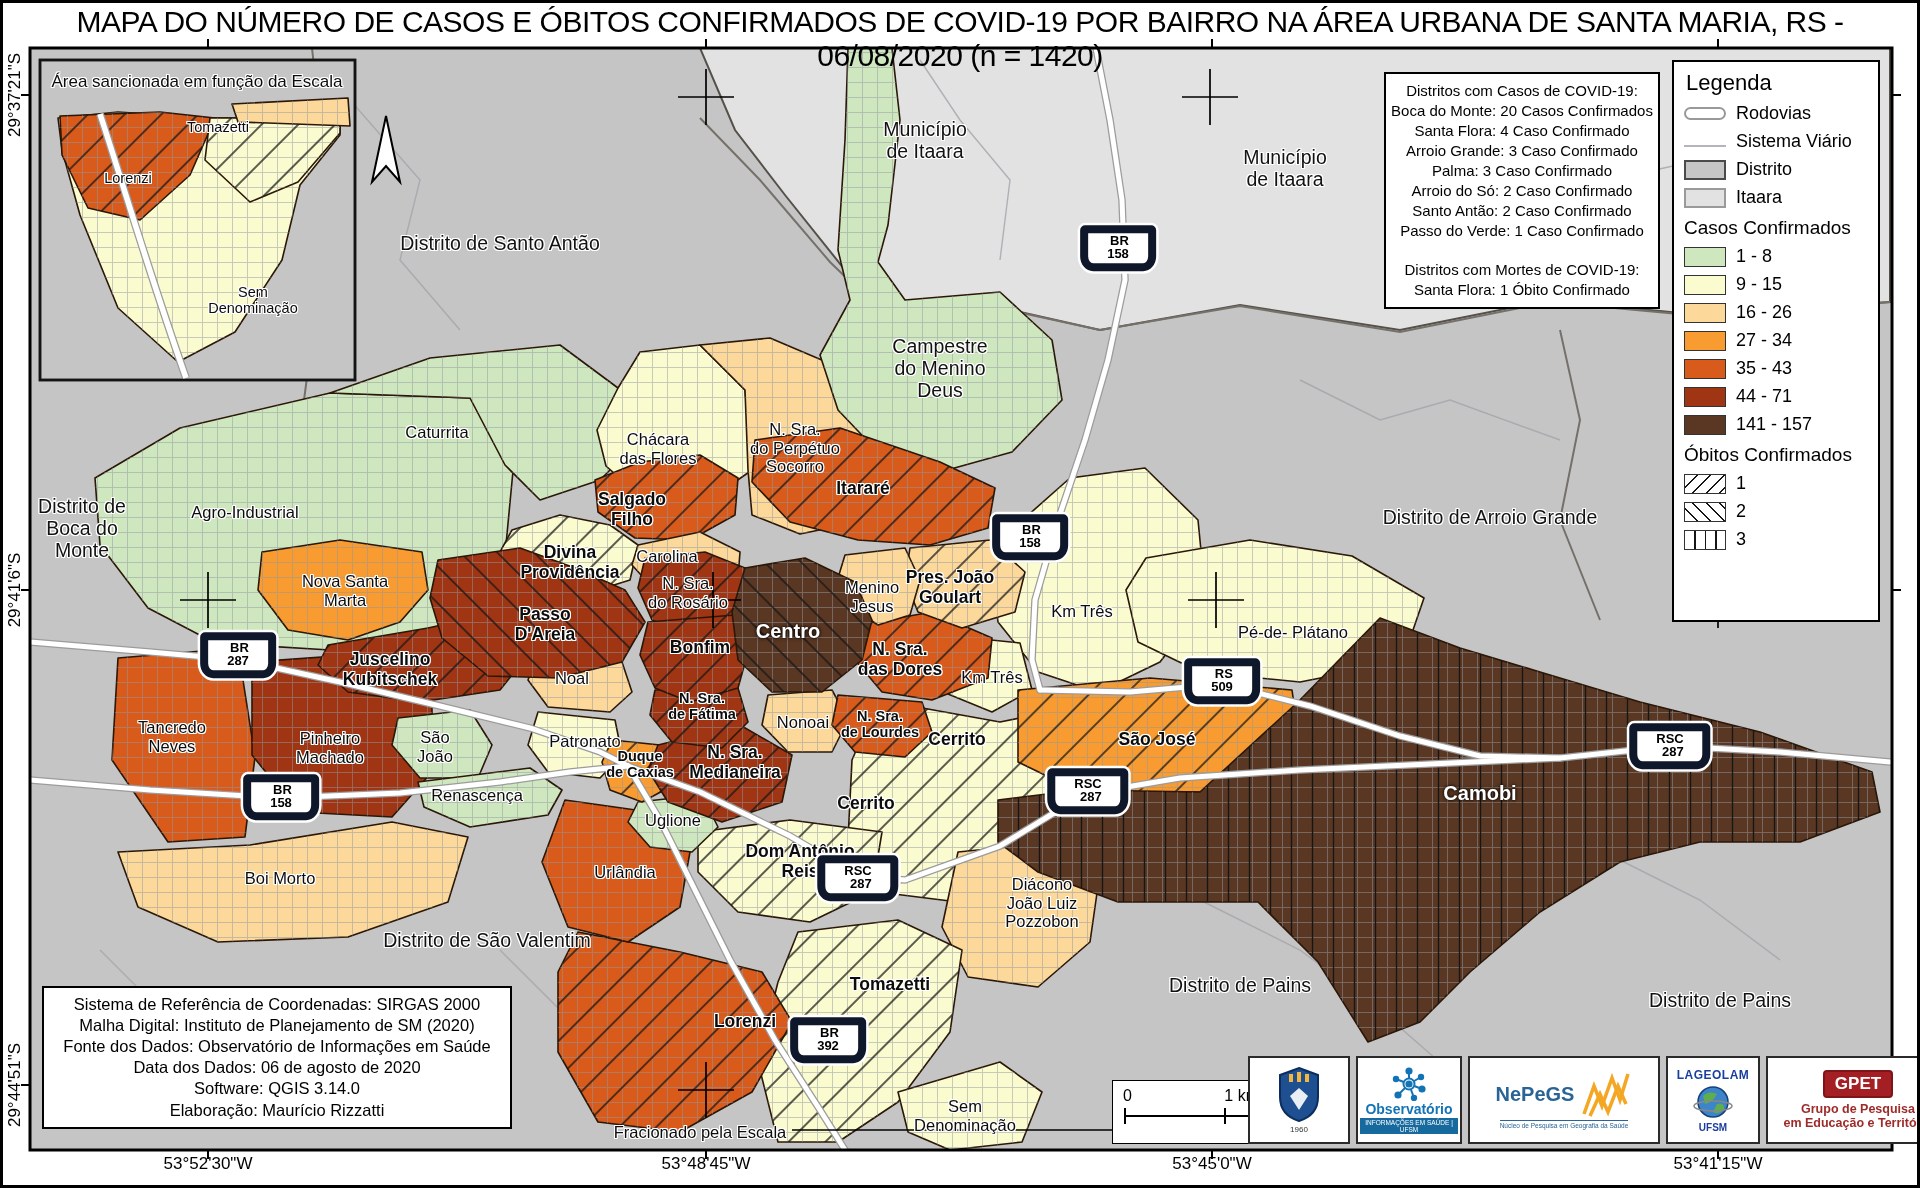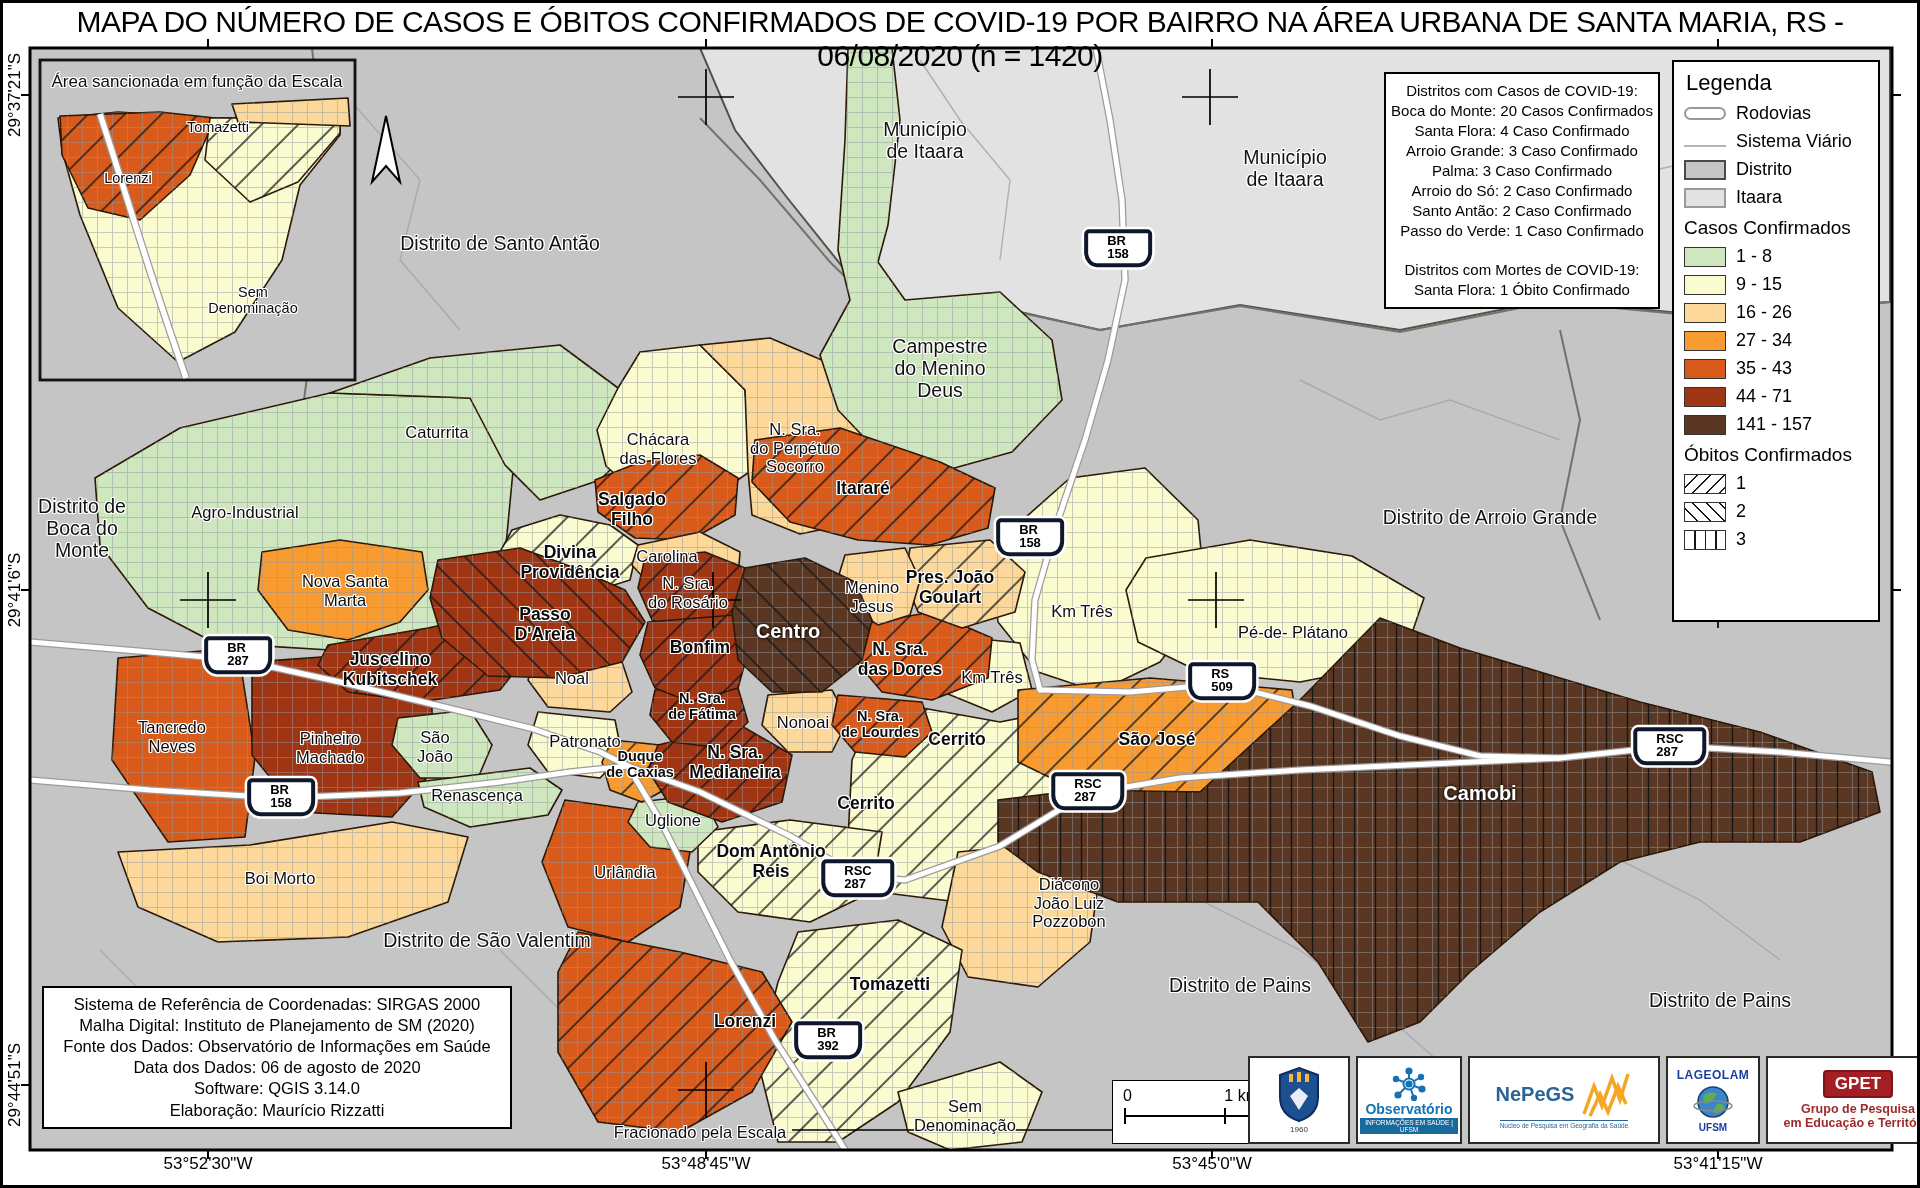--- a/index.html
+++ b/index.html
@@ -16,23 +16,23 @@
                    -1px 0 0 #fff,1px 0 0 #fff,0 -1px 0 #fff,0 1px 0 #fff;}
   .lbl.b{font-weight:bold;font-size:17.5px;}
   .lbl.sm{font-size:14.5px;font-weight:bold;}
   .lbl.w{color:#fff;font-weight:bold;font-size:20px;
          text-shadow:0 0 4px rgba(0,0,0,.85),0 0 2px rgba(0,0,0,.9);}
   .lbl.dist{font-size:19.5px;color:#121212;}
   .lbl.insettl{font-size:17px;}
   .ax{position:absolute;font-size:17px;z-index:6;}
   .ax.bot{transform:translate(-50%,0);top:1154px;}
   .ax.left{transform:translate(-50%,-50%) rotate(-90deg);left:15px;}
-  .shield{position:absolute;transform:translate(-50%,-50%);background:#fff;border:4px solid #0f172a;
+  .shield{position:absolute;transform:translate(-50%,-50%);background:#fff;border:8px solid #0f172a;
           border-radius:5px 5px 13px 13px / 5px 5px 15px 15px;box-shadow:0 0 0 2.5px #fff;
-          padding:1px 19px 2px;text-align:left;font-size:13px;font-weight:bold;line-height:1.02;z-index:9;}
+          padding:1px 19px 2px;text-align:right;font-size:13px;font-weight:bold;line-height:1.02;z-index:9;}
   .box{position:absolute;background:#fff;border:2px solid #000;z-index:20;box-sizing:border-box;}
   #info-box{left:1384px;top:72px;width:276px;padding:7px 3px;text-align:center;
             font-size:15px;line-height:1.33;}
   #legend-box{left:1672px;top:60px;width:208px;height:562px;padding:6px 10px;}
   #legend-title{font-size:22px;margin:2px 0 6px 2px;}
   .lg-row{display:flex;align-items:center;gap:10px;margin:7px 0;}
   .lg-sw{width:42px;height:20px;border:1.5px solid #333;flex:none;box-sizing:border-box;background:#fff;}
   .lg-lab{font-size:18px;white-space:nowrap;}
   .lg-head{font-size:19px;margin:9px 0 2px 0;}
   #credits-box{left:42px;top:986px;width:470px;padding:6px 4px;text-align:center;
@@ -321,24 +321,24 @@
 de Caxias</div>
     <div class="lbl b" style="left: 735px; top: 763px;">N. Sra.
 Medianeira</div>
     <div class="lbl" style="left: 673px; top: 820px;">Uglione</div>
     <div class="lbl" style="left: 477px; top: 795px;">Renascença</div>
     <div class="lbl" style="left: 280px; top: 878px;">Boi Morto</div>
     <div class="lbl" style="left: 625px; top: 872px;">Urlândia</div>
     <div class="lbl b" style="left: 1157px; top: 740px;">São José</div>
     <div class="lbl" style="left: 1293px; top: 632px;">Pé-de- Plátano</div>
     <div class="lbl w" style="left: 1480px; top: 793px;">Camobi</div>
-    <div class="lbl" style="left: 1042px; top: 903px; margin-left: 27px;">Diácono
+    <div class="lbl" style="left: 1042px; top: 903px;">Diácono
 João Luiz
 Pozzobon</div>
-    <div class="lbl b" style="left: 771px; top: 862px;">Dom Antônio
+    <div class="lbl b" style="left: 800px; top: 862px;">Dom Antônio
 Reis</div>
     <div class="lbl b" style="left: 745px; top: 1022px;">Lorenzi</div>
     <div class="lbl b" style="left: 890px; top: 985px;">Tomazetti</div>
     <div class="lbl" style="left: 965px; top: 1116px;">Sem
 Denominação</div>
     <div class="lbl" style="left: 218px; top: 127px; font-size: 14.5px;">Tomazetti</div>
     <div class="lbl" style="left: 128px; top: 178px; font-size: 14.5px;">Lorenzi</div>
     <div class="lbl" style="left: 253px; top: 300px; font-size: 14.5px;">Sem
 Denominação</div>
     <div class="shield" style="left: 1118px; top: 248px;">

